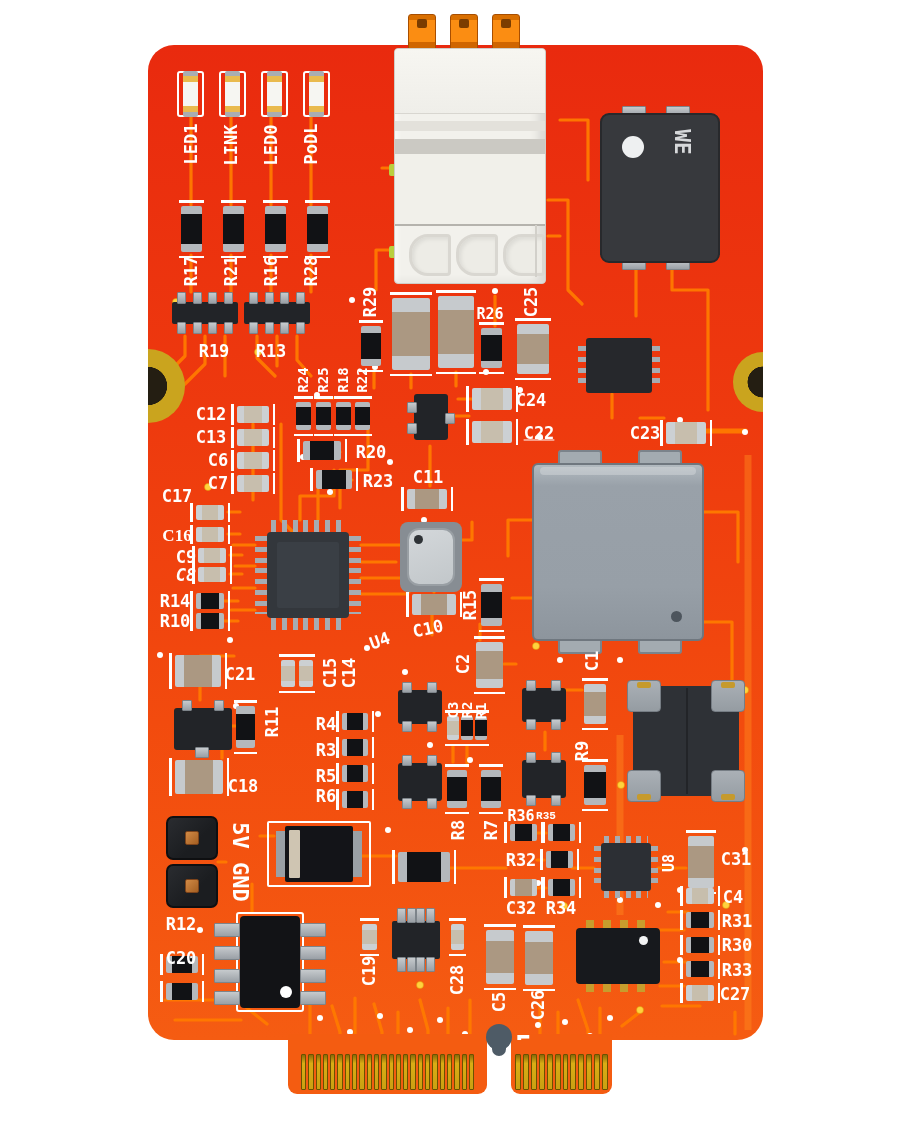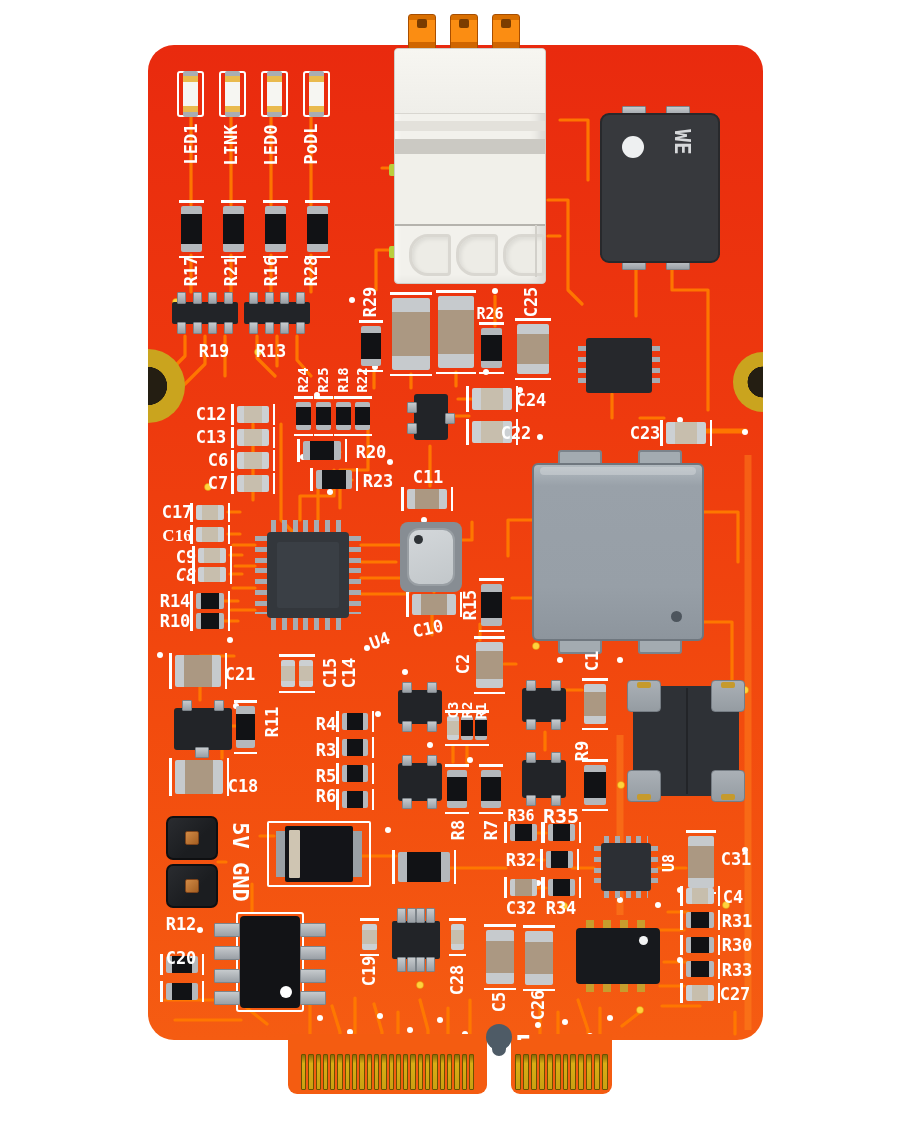--- a/index.html
+++ b/index.html
@@ -401,34 +401,34 @@
           <span class="sk" style="left: 191px; top: 271px; transform: translate(-50%, -50%) rotate(-90deg);">R17</span>
           <span class="sk" style="left: 231px; top: 271px; transform: translate(-50%, -50%) rotate(-90deg);">R21</span>
           <span class="sk" style="left: 271px; top: 271px; transform: translate(-50%, -50%) rotate(-90deg);">R16</span>
           <span class="sk" style="left: 311px; top: 271px; transform: translate(-50%, -50%) rotate(-90deg);">R28</span>
           <span class="sk" style="left: 214px; top: 351px; transform: translate(-50%, -50%) rotate(0deg);">R19</span>
           <span class="sk" style="left: 271px; top: 351px; transform: translate(-50%, -50%) rotate(0deg);">R13</span>
           <span class="sk" style="left: 370px; top: 302px; transform: translate(-50%, -50%) rotate(-90deg);">R29</span>
           <span class="sk" style="left: 490px; top: 314px; transform: translate(-50%, -50%) rotate(0deg); font-size: 15px;">R26</span>
           <span class="sk" style="left: 531px; top: 302px; transform: translate(-50%, -50%) rotate(-90deg);">C25</span>
           <span class="sk" style="left: 531px; top: 400px; transform: translate(-50%, -50%) rotate(0deg);">C24</span>
-          <span class="sk" style="left: 516px; top: 433px; transform: translate(-50%, -50%) rotate(0deg);">C22</span>
+          <span class="sk" style="left: 539px; top: 433px; transform: translate(-50%, -50%) rotate(0deg); text-decoration: underline;">C22</span>
           <span class="sk" style="left: 645px; top: 433px; transform: translate(-50%, -50%) rotate(0deg);">C23</span>
           <span class="sk" style="left: 303px; top: 380px; transform: translate(-50%, -50%) rotate(-90deg); font-size: 14px;">R24</span>
           <span class="sk" style="left: 323px; top: 380px; transform: translate(-50%, -50%) rotate(-90deg); font-size: 14px;">R25</span>
           <span class="sk" style="left: 343px; top: 380px; transform: translate(-50%, -50%) rotate(-90deg); font-size: 14px;">R18</span>
           <span class="sk" style="left: 362px; top: 380px; transform: translate(-50%, -50%) rotate(-90deg); font-size: 14px;">R22</span>
           <span class="sk" style="left: 211px; top: 414px; transform: translate(-50%, -50%) rotate(0deg);">C12</span>
           <span class="sk" style="left: 211px; top: 437px; transform: translate(-50%, -50%) rotate(0deg);">C13</span>
           <span class="sk" style="left: 218px; top: 460px; transform: translate(-50%, -50%) rotate(0deg);">C6</span>
           <span class="sk" style="left: 218px; top: 483px; transform: translate(-50%, -50%) rotate(0deg);">C7</span>
           <span class="sk" style="left: 371px; top: 452px; transform: translate(-50%, -50%) rotate(0deg);">R20</span>
           <span class="sk" style="left: 378px; top: 481px; transform: translate(-50%, -50%) rotate(0deg);">R23</span>
           <span class="sk" style="left: 428px; top: 477px; transform: translate(-50%, -50%) rotate(0deg);">C11</span>
-          <span class="sk" style="left: 177px; top: 512px; transform: translate(-50%, -50%) rotate(0deg); text-align: center;">C17</span>
+          <span class="sk" style="left: 177px; top: 496px; transform: translate(-50%, -50%) rotate(0deg); text-align: center;">C17</span>
           <span class="sk" style="left: 177px; top: 535px; transform: translate(-50%, -50%) rotate(0deg); font-family: Liberation Serif, serif;">C16</span>
           <span class="sk" style="left: 186px; top: 557px; transform: translate(-50%, -50%) rotate(0deg);">C9</span>
           <span class="sk" style="left: 186px; top: 575px; transform: translate(-50%, -50%) rotate(0deg); font-style: italic;">C8</span>
           <span class="sk" style="left: 175px; top: 601px; transform: translate(-50%, -50%) rotate(0deg);">R14</span>
           <span class="sk" style="left: 175px; top: 621px; transform: translate(-50%, -50%) rotate(0deg);">R10</span>
           <span class="sk" style="left: 380px; top: 641px; transform: translate(-50%, -50%) rotate(-20deg);">U4</span>
           <span class="sk" style="left: 428px; top: 629px; transform: translate(-50%, -50%) rotate(-12deg);">C10</span>
           <span class="sk" style="left: 470px; top: 605px; transform: translate(-50%, -50%) rotate(-90deg);">R15</span>
           <span class="sk" style="left: 240px; top: 674px; transform: translate(-50%, -50%) rotate(0deg);">C21</span>
           <span class="sk" style="left: 330px; top: 673px; transform: translate(-50%, -50%) rotate(-90deg);">C15</span>
@@ -441,21 +441,21 @@
           <span class="sk" style="left: 272px; top: 722px; transform: translate(-50%, -50%) rotate(-90deg);">R11</span>
           <span class="sk" style="left: 326px; top: 724px; transform: translate(-50%, -50%) rotate(0deg);">R4</span>
           <span class="sk" style="left: 326px; top: 750px; transform: translate(-50%, -50%) rotate(0deg);">R3</span>
           <span class="sk" style="left: 326px; top: 776px; transform: translate(-50%, -50%) rotate(0deg);">R5</span>
           <span class="sk" style="left: 326px; top: 796px; transform: translate(-50%, -50%) rotate(0deg);">R6</span>
           <span class="sk" style="left: 243px; top: 786px; transform: translate(-50%, -50%) rotate(0deg);">C18</span>
           <span class="sk" style="left: 582px; top: 751px; transform: translate(-50%, -50%) rotate(-90deg);">R9</span>
           <span class="sk" style="left: 458px; top: 830px; transform: translate(-50%, -50%) rotate(-90deg);">R8</span>
           <span class="sk" style="left: 491px; top: 830px; transform: translate(-50%, -50%) rotate(-90deg);">R7</span>
           <span class="sk" style="left: 521px; top: 816px; transform: translate(-50%, -50%) rotate(0deg); font-size: 15px;">R36</span>
-          <span class="sk" style="left: 561px; top: 816px; transform: translate(-50%, -50%) rotate(0deg); font-size: 20px;">R35</span>
+          <span class="sk" style="left: 546px; top: 816px; transform: translate(-50%, -50%) rotate(0deg); font-size: 11px; font-family: Liberation Mono, monospace;">R35</span>
           <span class="sk" style="left: 521px; top: 860px; transform: translate(-50%, -50%) rotate(0deg);">R32</span>
           <span class="sk" style="left: 521px; top: 908px; transform: translate(-50%, -50%) rotate(0deg);">C32</span>
           <span class="sk" style="left: 561px; top: 908px; transform: translate(-50%, -50%) rotate(0deg);">R34</span>
           <span class="sk" style="left: 240px; top: 862px; transform: translate(-50%, -50%) rotate(90deg); font-size: 22px;">5V GND</span>
           <span class="sk" style="left: 669px; top: 863px; transform: translate(-50%, -50%) rotate(-90deg); font-size: 15px;">U8</span>
           <span class="sk" style="left: 736px; top: 859px; transform: translate(-50%, -50%) rotate(0deg);">C31</span>
           <span class="sk" style="left: 733px; top: 897px; transform: translate(-50%, -50%) rotate(0deg);">C4</span>
           <span class="sk" style="left: 737px; top: 921px; transform: translate(-50%, -50%) rotate(0deg);">R31</span>
           <span class="sk" style="left: 737px; top: 945px; transform: translate(-50%, -50%) rotate(0deg);">R30</span>
           <span class="sk" style="left: 737px; top: 970px; transform: translate(-50%, -50%) rotate(0deg);">R33</span>

